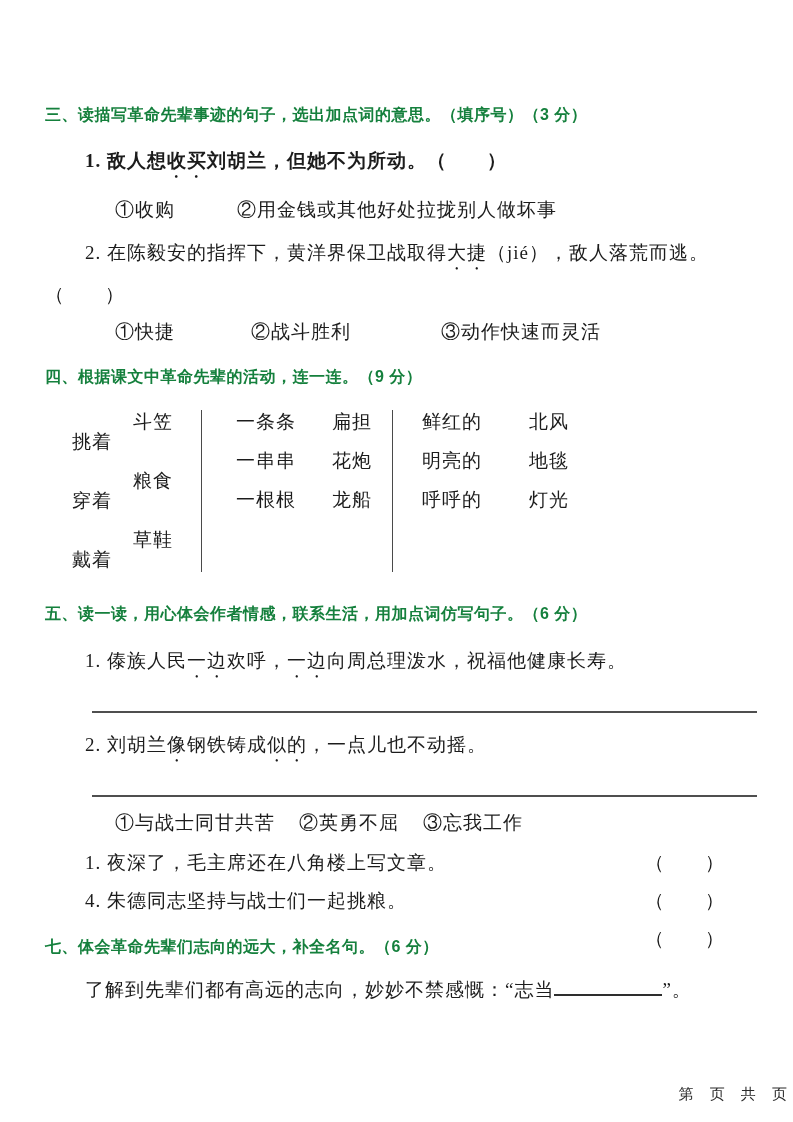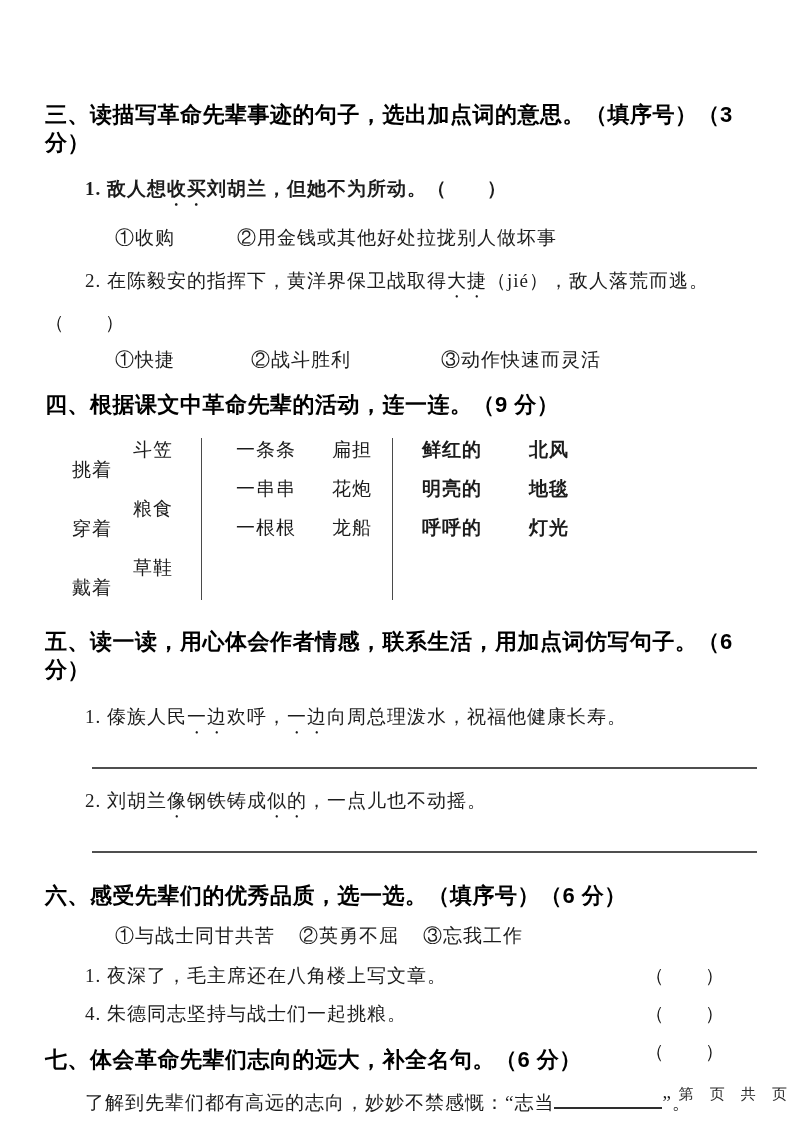--- a/index.html
+++ b/index.html
@@ -13,22 +13,22 @@
     padding:0 36px 0 45px;
     color:#1c1c1c;
     font-family:"Liberation Serif","DejaVu Serif",serif;
     font-size:19px;
     line-height:28px;
     letter-spacing:1px;
   }
   .sec-heading {
     font-family:"Liberation Sans","DejaVu Sans",sans-serif;
     font-weight:700;
-    font-size:22px;
-    color:#000000;
+    font-size:16px;
+    color:#15803d;
     letter-spacing:0.5px;
   }
   .indent1 { margin-left:40px; }
   .indent2 { margin-left:70px; }
   .em {
     -webkit-text-emphasis:filled dot #1a1a1a;
     -webkit-text-emphasis-position:under right;
     text-emphasis:filled dot #1a1a1a;
     text-emphasis-position:under right;
   }
@@ -45,21 +45,21 @@
   
   .h4 { margin-top:17px; }
   .match { margin-top:17px; margin-left:27px; display:flex; align-items:stretch; }
   .mgroup { display:flex; flex-direction:column; row-gap:11px; }
   .mrow { display:flex; }
   .vdiv { width:1px; background:#4a4a4a; margin:2px 0; }
   .g1 { padding-right:28px; }
   .g1 .c1 { width:61px;margin-top:20px; }
   .g2 { padding-left:34px; padding-right:20px; }
   .g2 .c1 { width:96px; }
-  .g3 { padding-left:29px;font-weight:bold; }
+  .g3 { padding-left:29px; }
   .g3 .c1 { width:107px; }
   
   .h5 { margin-top:26px; }
   .s5q1 { margin-top:19px; }
   .ansline { margin-top:29px; margin-left:47px; width:665px; height:0; border-bottom:2px solid #4f4f4f; }
   .s5q2 { margin-top:18px; }
   
   .h6 { margin-top:29px; }
   .s6opts { margin-top:12px; display:flex; column-gap:24px;align-items:flex-end; }
   .s6item { margin-top:10px; position:relative; }
@@ -150,21 +150,20 @@
   <div class="sec-heading h5">五、读一读，用心体会作者情感，联系生活，用加点词仿写句子。（6 分）</div>
 
   <div class="indent1 s5q1"><span>1. 傣族人民</span><span class="em">一边</span><span>欢呼，</span><span class="em">一边</span><span>向周总理泼水，祝福他健康长寿。</span></div>
 
   <div class="ansline"></div>
 
   <div class="indent1 s5q2"><span>2. 刘胡兰</span><span class="em">像</span><span>钢铁铸成</span><span class="em">似的</span><span>，一点儿也不动摇。</span></div>
 
   <div class="ansline"></div>
 
-  <div class="sec-heading h6">六、感受先辈们的优秀品质，选一选。（填序号）（6 分）</div>
 
   <div class="indent2 s6opts">
     <span>①与战士同甘共苦</span>
     <span>②英勇不屈</span>
     <span>③忘我工作</span>
   </div>
 
   <div class="indent1 s6item first">
     <span>1. 夜深了，毛主席还在八角楼上写文章。</span>
     <span class="bracket">（　　）</span>

